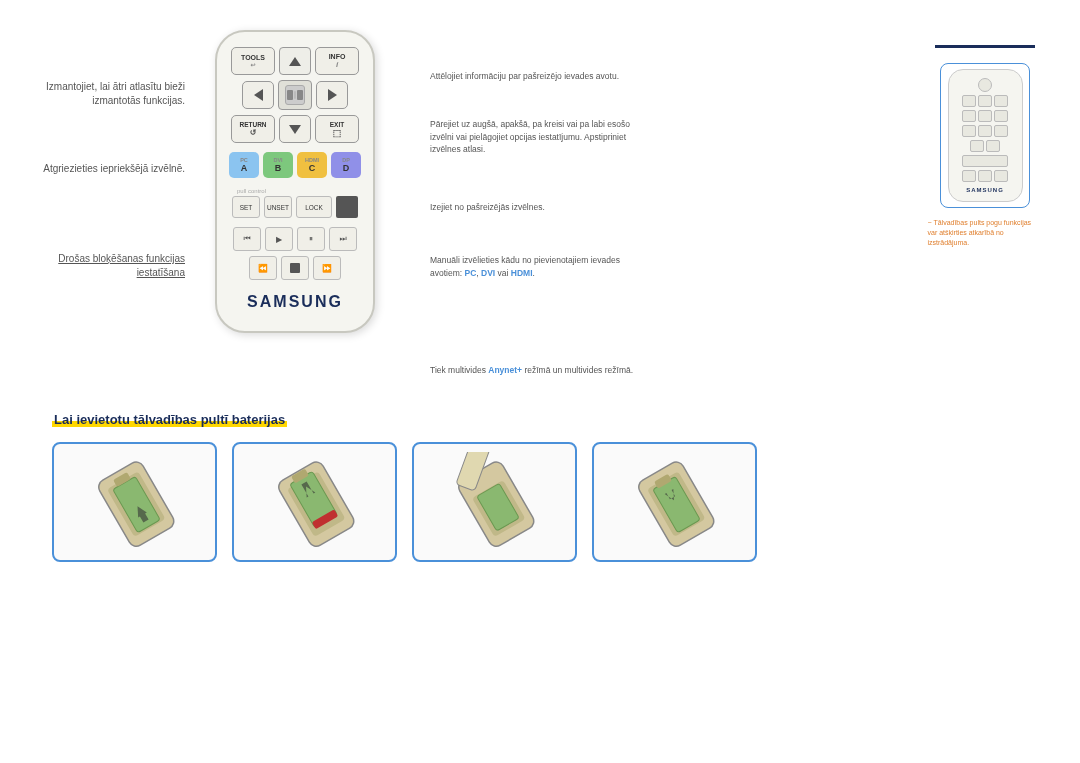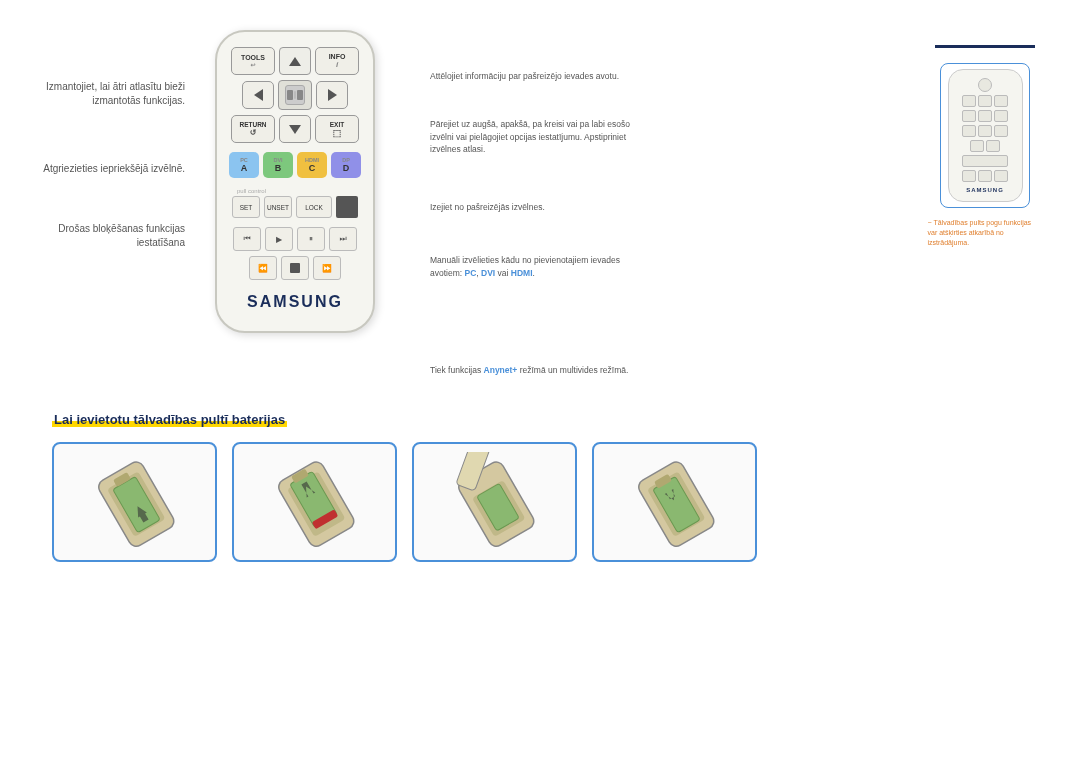--- a/index.html
+++ b/index.html
@@ -38,21 +38,21 @@
     .left-label {
       font-size: 10px;
       color: #555;
       text-align: right;
       line-height: 1.4;
       position: relative;
     }
 
     .left-label-1 { margin-top: 10px; }
     .left-label-2 { margin-top: 54px; }
-    .left-label-3 { margin-top: 46px; }
+    .left-label-3 { margin-top: 76px; text-decoration: underline; }
 
     
     .remote-wrapper {
       position: relative;
       width: 185px;
       margin-left: 20px;
     }
 
     .remote {
       width: 160px;
@@ -531,21 +531,21 @@
       <div class="right-label" style="">
         <span>Pārejiet uz augšā, apakšā, pa kreisi vai pa labi esošo izvēlni vai pielāgojiet opcijas iestatījumu. Apstipriniet izvēlnes atlasi.</span>
       </div>
       <div class="right-label" style="margin-top:10px;">
         <span>Izejiet no pašreizējās izvēlnes.</span>
       </div>
       <div class="right-label" style="margin-top:5px;">
         <span>Manuāli izvēlieties kādu no pievienotajiem ievades avotiem: </span><strong style="color:#4a90d9;">PC</strong><span>, </span><strong style="color:#4a90d9;">DVI</strong><span> vai </span><strong style="color:#4a90d9;">HDMI</strong><span>.</span>
       </div>
       <div class="right-label" style="margin-top:50px;">
-        <span>Tiek funkcijas </span><strong style="color:#4a90d9;">Anynet+</strong><span> režīmā un multivides režīmā.</span>
+        <span>Tiek multivides </span><strong style="color:#4a90d9;">Anynet+</strong><span> režīmā un multivides režīmā.</span>
       </div>
     </div>
 
     <div class="right-remote-area">
       <div class="right-divider"></div>
 
       <div class="mini-remote-wrapper">
         <div class="mini-remote">
 
           <div class="mini-circle"></div>

